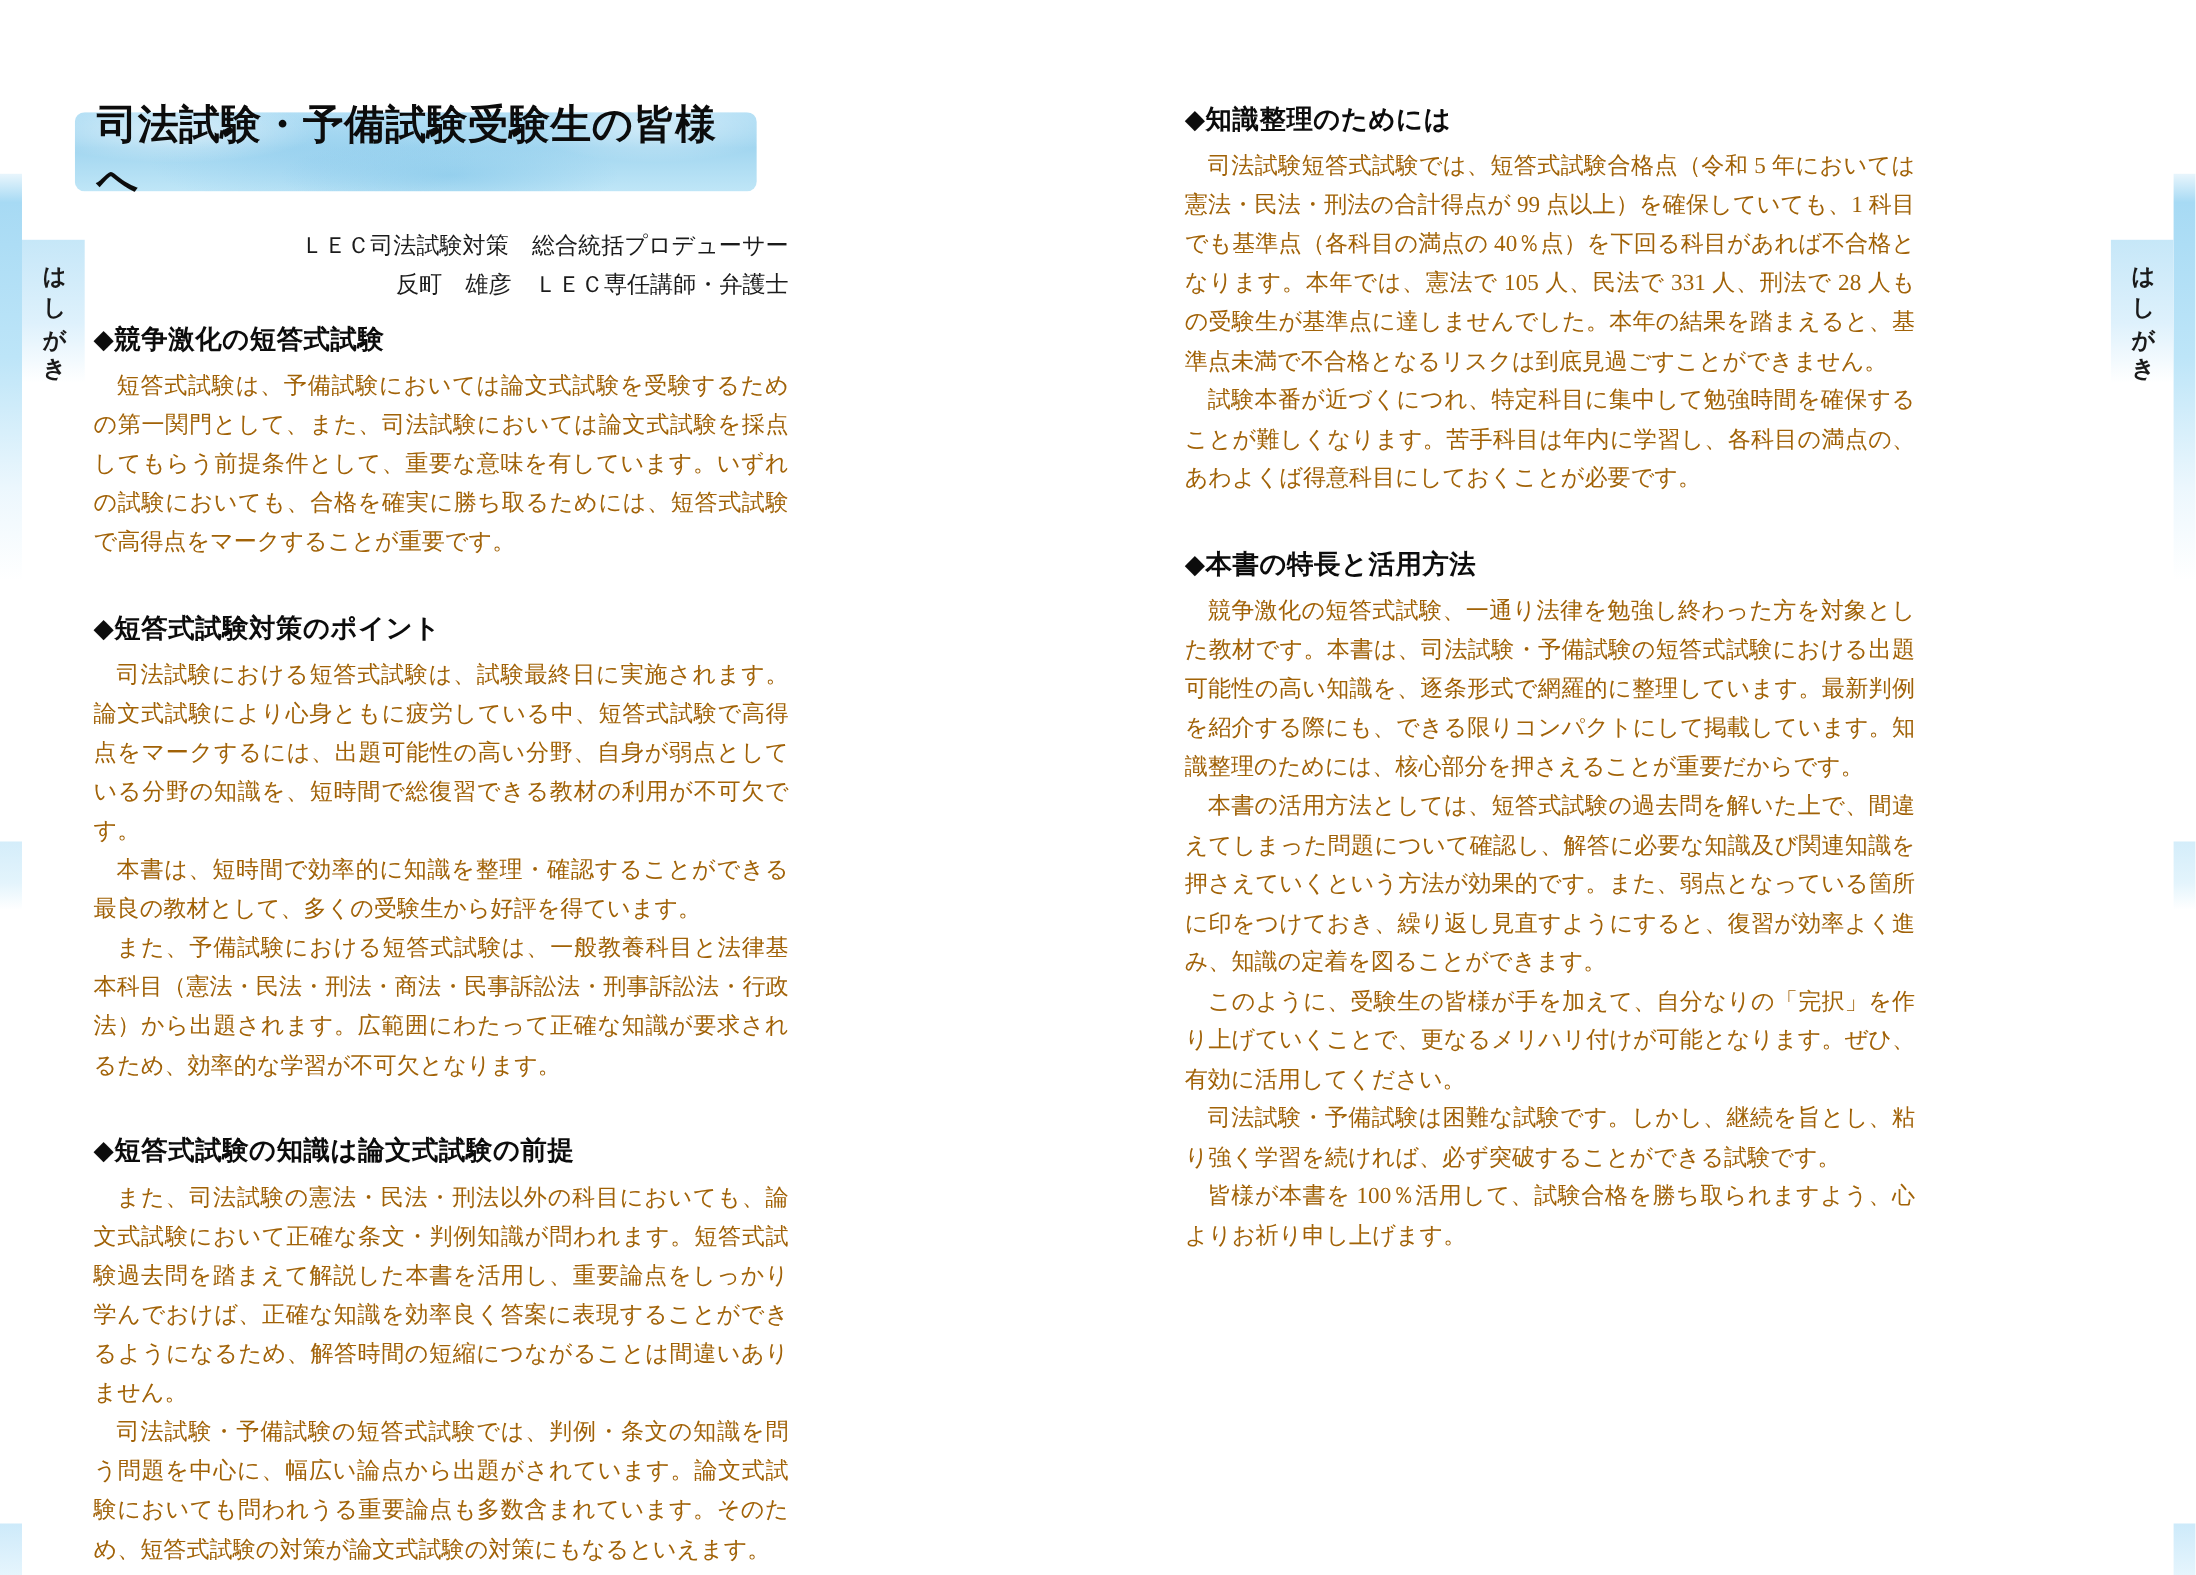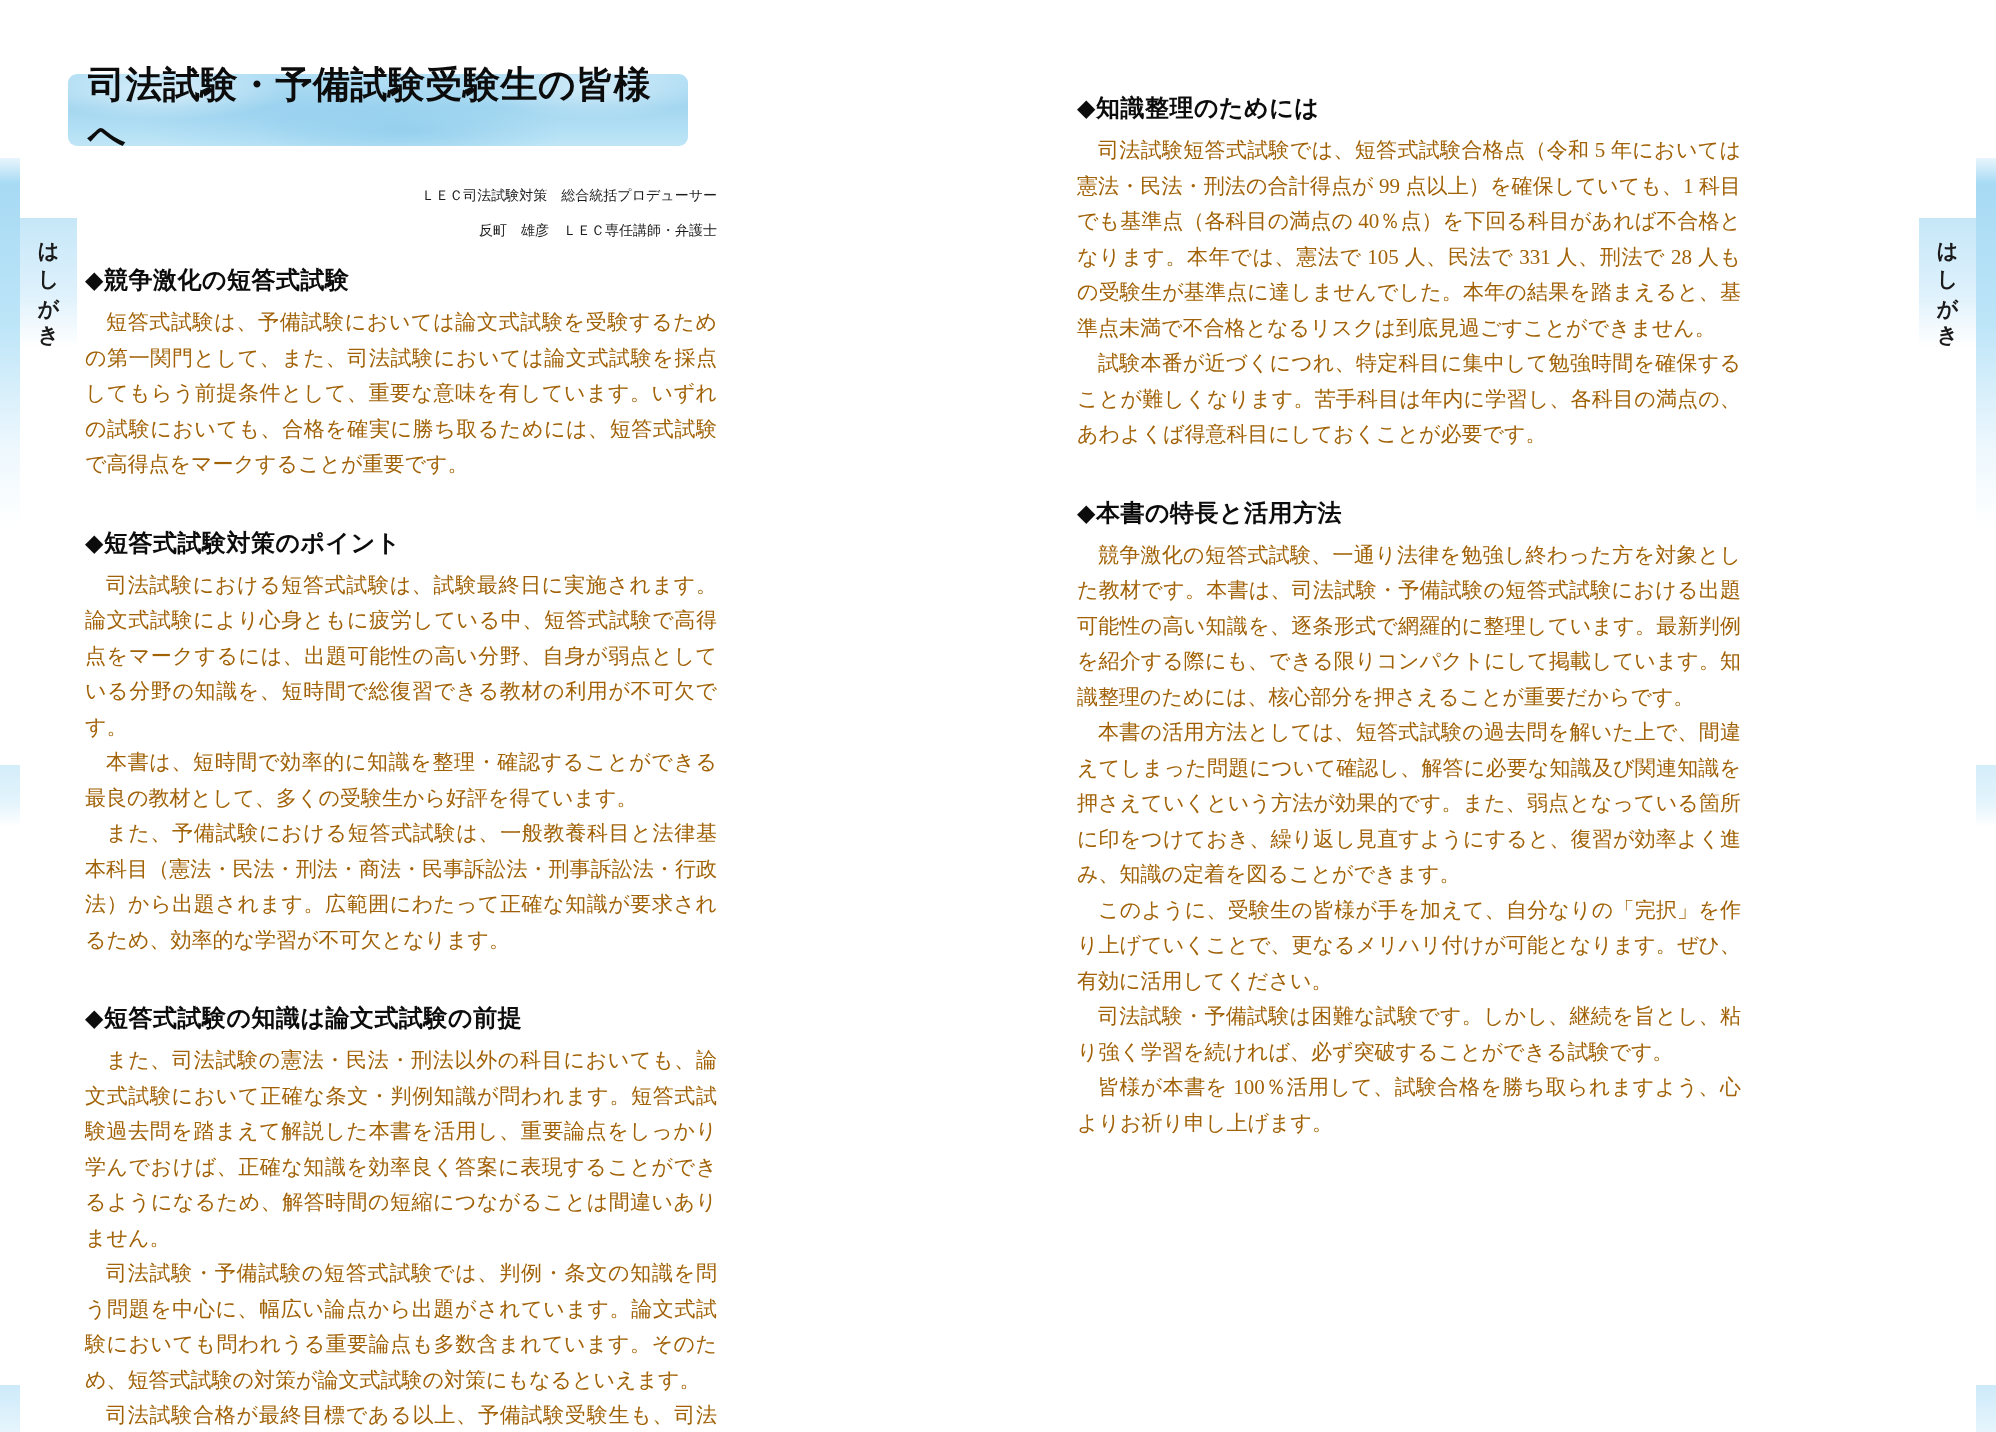--- a/index.html
+++ b/index.html
@@ -68,35 +68,36 @@
     border-radius: 9px;
     display: flex;
     align-items: center;
     padding-left: 20px;
     background:
       radial-gradient(ellipse 180px 40px at 15% 25%, rgba(255,255,255,0.55), rgba(255,255,255,0) 70%),
       radial-gradient(ellipse 220px 50px at 55% 80%, rgba(125,195,232,0.55), rgba(125,195,232,0) 70%),
       radial-gradient(ellipse 160px 45px at 85% 20%, rgba(255,255,255,0.45), rgba(255,255,255,0) 70%),
       radial-gradient(ellipse 200px 60px at 35% 60%, rgba(145,205,238,0.5), rgba(145,205,238,0) 75%),
       linear-gradient(180deg, #b3dff5 0%, #a2d6f0 45%, #bfe6f7 100%);
+    margin-top: 28px;
   }
   .title-banner h1 {
     margin: 0;
     font-family: "Liberation Sans", "DejaVu Sans", sans-serif;
     font-size: 37px;
     font-weight: 800;
     letter-spacing: 0.5px;
     color: #0c0c0c;
   }
 
   
   .byline {
     margin-top: 32px;
     text-align: right;
-    font-size: 14px;
+    font-size: 21px;
     line-height: 35px;
     color: #1b1b1b;
   }
 
   
   .sections .section { margin-top: 44px; }
   .page-right .sections .section:first-child { margin-top: 0; }
   .page-left  .sections .section:first-child { margin-top: 16px; }
 
   .sec-heading {

